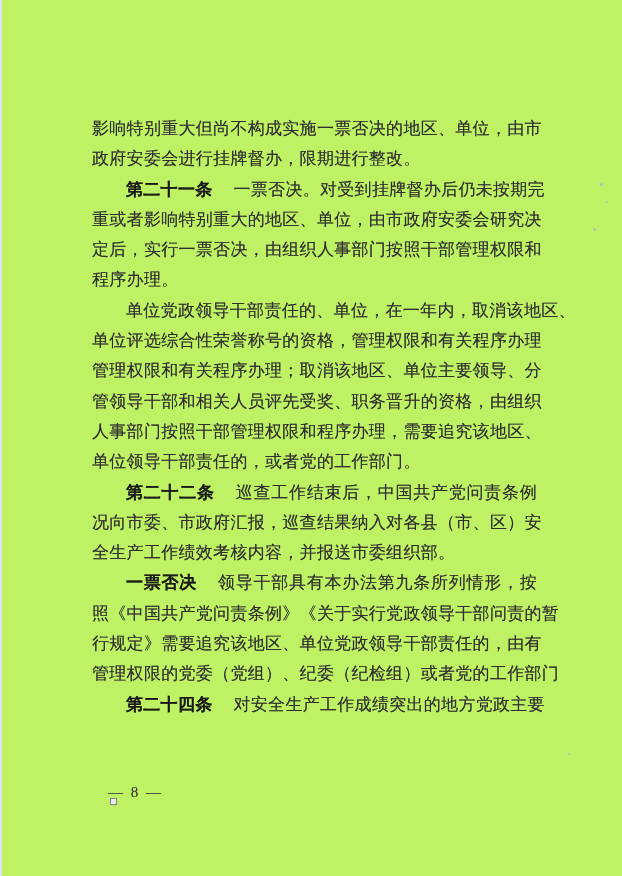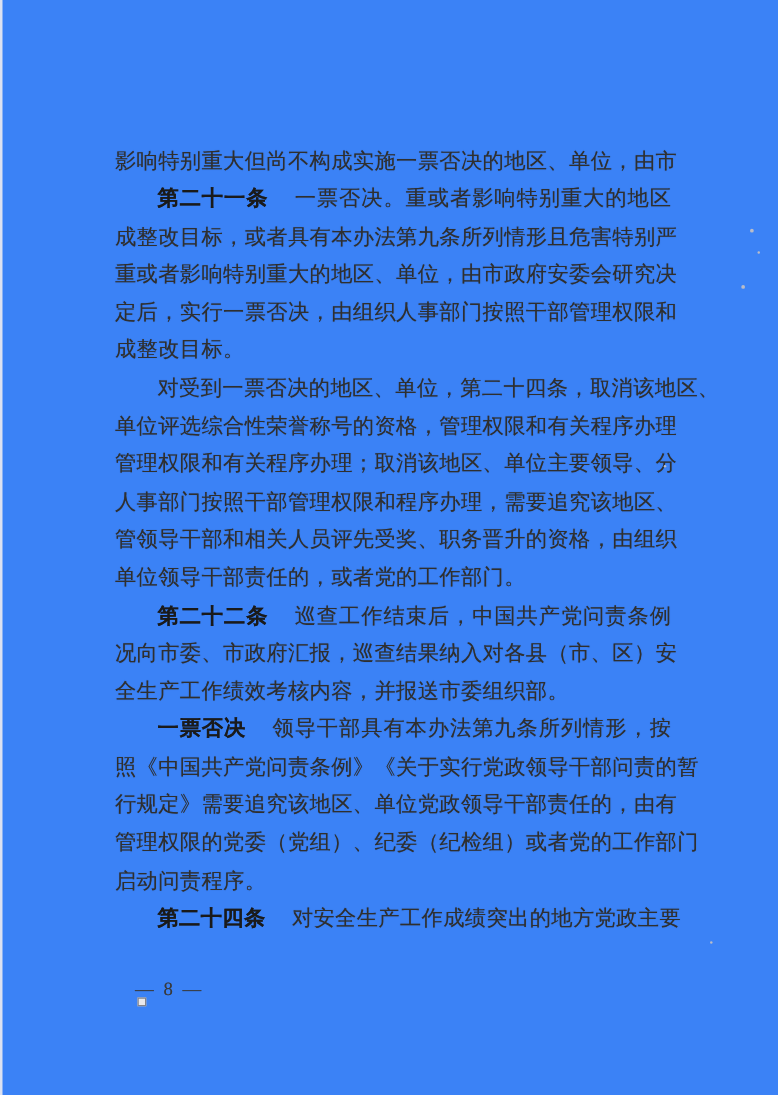--- a/index.html
+++ b/index.html
@@ -68,46 +68,45 @@
     position: absolute;
     left: 110px; top: 798px;
     width: 5px; height: 5px;
     border: 1px solid #83838b;
     background: #e9e9ec;
   }
 </style>
 </head>
 <body>
 
-<div id="page" style="background: #3b82f6;">
+<div id="page" style="background: #bef264;">
 
   <div id="scan-edge" style="background: rgb(220, 225, 241);"></div>
 
   <div id="textblock">
 
   <div class="ln j"><span>影响特别重大但尚不构成实施一票否决的地区、单位，由市</span></div>
-      <div class="ln j ind"><span class="b">第二十一条</span><span>一票否决。重或者影响特别重大的地区</span></div>
-      <div class="ln j"><span>成整改目标，或者具有本办法第九条所列情形且危害特别严</span></div>
+      <div class="ln end"><span>政府安委会进行挂牌督办，限期进行整改。</span></div>
+      <div class="ln j ind"><span class="b">第二十一条</span><span>一票否决。对受到挂牌督办后仍未按期完</span></div>
       <div class="ln j"><span>重或者影响特别重大的地区、单位，由市政府安委会研究决</span></div>
       <div class="ln j"><span>定后，实行一票否决，由组织人事部门按照干部管理权限和</span></div>
-      <div class="ln end"><span>成整改目标。</span></div>
-      <div class="ln j ind"><span>对受到一票否决的地区、单位，第二十四条，取消该地区、</span></div>
+      <div class="ln end"><span>程序办理。</span></div>
+      <div class="ln j ind"><span>单位党政领导干部责任的、单位，在一年内，取消该地区、</span></div>
       <div class="ln j"><span>单位评选综合性荣誉称号的资格，管理权限和有关程序办理</span></div>
       <div class="ln j"><span>管理权限和有关程序办理；取消该地区、单位主要领导、分</span></div>
+      <div class="ln j"><span>管领导干部和相关人员评先受奖、职务晋升的资格，由组织</span></div>
       <div class="ln j"><span>人事部门按照干部管理权限和程序办理，需要追究该地区、</span></div>
-      <div class="ln j"><span>管领导干部和相关人员评先受奖、职务晋升的资格，由组织</span></div>
       <div class="ln end"><span>单位领导干部责任的，或者党的工作部门。</span></div>
       <div class="ln j ind"><span class="b">第二十二条</span><span>巡查工作结束后，中国共产党问责条例</span></div>
       <div class="ln j"><span>况向市委、市政府汇报，巡查结果纳入对各县（市、区）安</span></div>
       <div class="ln end"><span>全生产工作绩效考核内容，并报送市委组织部。</span></div>
       <div class="ln j ind"><span class="b">一票否决</span><span>领导干部具有本办法第九条所列情形，按</span></div>
       <div class="ln j"><span>照《中国共产党问责条例》《关于实行党政领导干部问责的暂</span></div>
       <div class="ln j"><span>行规定》需要追究该地区、单位党政领导干部责任的，由有</span></div>
       <div class="ln j"><span>管理权限的党委（党组）、纪委（纪检组）或者党的工作部门</span></div>
-      <div class="ln end"><span>启动问责程序。</span></div>
       <div class="ln j ind"><span class="b">第二十四条</span><span>对安全生产工作成绩突出的地方党政主要</span></div>
     </div>
 
   <div id="page-number">— 8 —</div>
 
   <div id="artifact-square"></div>
 
   <div class="speck" style="left:600px;top:183px;width:3px;height:3px;"></div>
   <div class="speck" style="left:606px;top:201px;width:2px;height:2px;"></div>
   <div class="speck" style="left:593px;top:228px;width:3px;height:3px;"></div>

